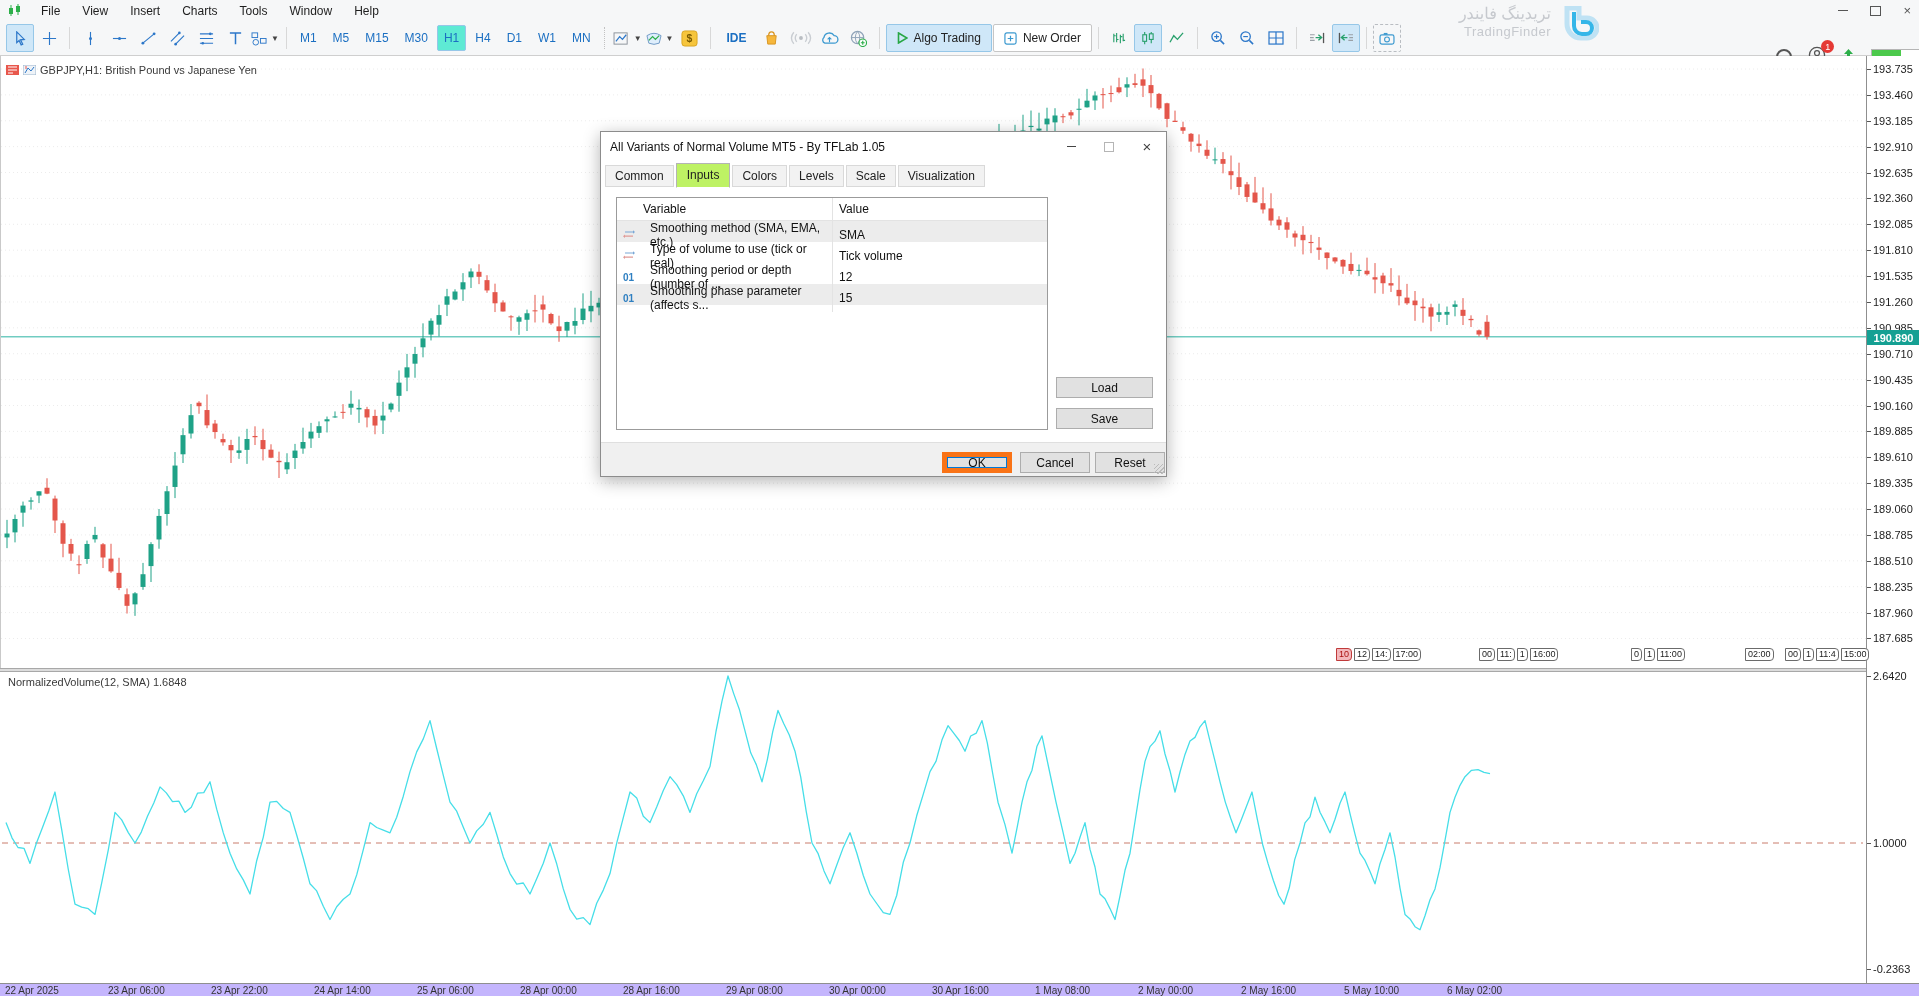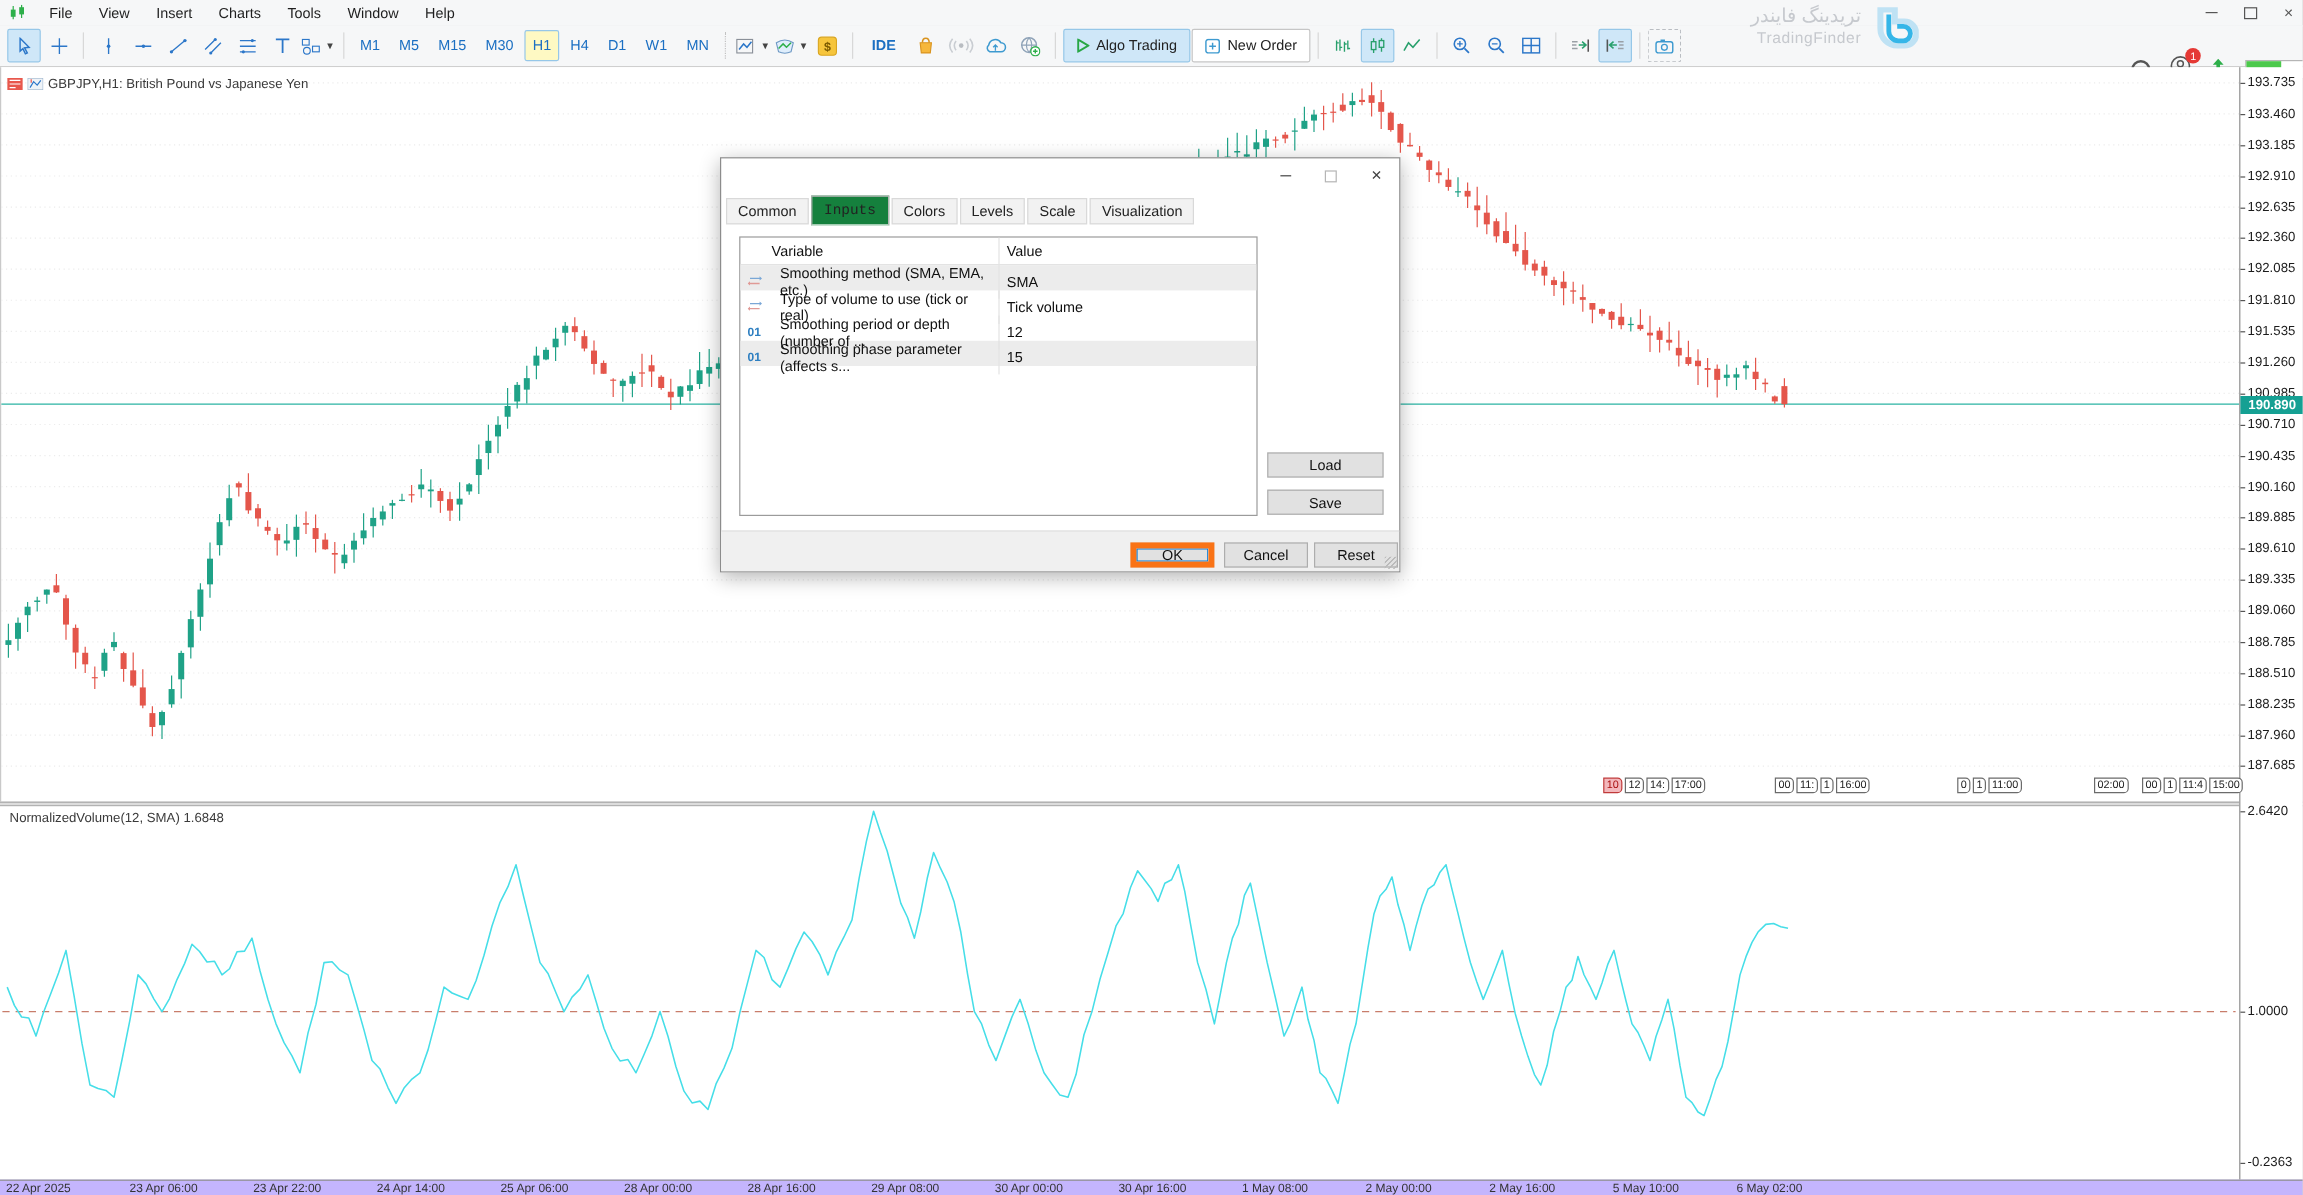--- a/index.html
+++ b/index.html
@@ -16,21 +16,21 @@
   .wc-close{font-size:13px;line-height:13px;}
   
   .toolbar{position:absolute;top:21px;left:0;width:1919px;height:34px;background:#f6f7f8;
            border-bottom:1px solid #cfcfcf;display:flex;align-items:center;padding-left:6px;gap:1px;}
   .tbtn{height:26px;min-width:26px;display:flex;align-items:center;justify-content:center;
         border:1px solid transparent;border-radius:2px;gap:3px;}
   .tbtn.sel{background:#cfe7f8;border-color:#96c7e8;}
   .vsep{width:1px;height:22px;background:#d8d8d8;margin:0 5px;flex:none;}
   .vsep.dot{background:none;border-left:1px dotted #c2c2c2;}
   .tf{color:#1b6fc2;font-size:12px;padding:0 6px;height:24px;display:flex;align-items:center;border:1px solid transparent;border-radius:2px;}
-  .tf.sel{background:#fef9c3;border-color:#96c7e8;}
+  .tf.sel{background:#5eead4;border-color:#96c7e8;}
   .ide{color:#1b6fc2;font-size:12px;font-weight:bold;padding:0 6px;}
   .caret{font-size:8px;color:#444;}
   .btn-algo{background:#cfe7f8;border:1px solid #96c7e8;border-radius:2px;height:26px;display:flex;align-items:center;gap:6px;padding:0 10px;font-size:12px;color:#222;}
   .btn-order{background:#fff;border:1px solid #c6c6c6;border-radius:2px;height:26px;display:flex;align-items:center;gap:6px;padding:0 10px;font-size:12px;color:#222;}
   .tb-right{position:absolute;right:4px;top:25px;display:flex;align-items:center;gap:16px;}
   .badge{position:absolute;top:-6px;right:-8px;background:#e53935;color:#fff;border-radius:50%;
          width:13px;height:13px;font-size:9px;display:flex;align-items:center;justify-content:center;}
   .lvl{display:flex;flex-direction:column;align-items:center;color:#2daf4a;font-size:7px;font-weight:bold;line-height:1;}
   .pbar{width:48px;height:14px;border:1px solid #b5b5b5;background:#fff;}
   .pbar>div{height:100%;background:#4cc94c;}
@@ -60,21 +60,21 @@
        padding:0 2px;margin-left:2px;border-radius:0 4px 4px 0;white-space:nowrap;}
   .tag.hot{background:#f3b8bc;border-color:#c03a3a;color:#a11;}
   
   #dialog{position:absolute;left:600px;top:131px;width:567px;height:346px;background:#fff;
           border:1px solid #8c8c8c;box-shadow:0 4px 16px rgba(0,0,0,.3);font-size:12px;color:#111;z-index:20;box-sizing:border-box;}
   .dlg-title{height:29px;display:flex;align-items:center;padding-left:9px;}
   .dlg-ctrls{position:absolute;top:0;right:0;height:29px;display:flex;}
   .dlg-ctrl{width:38px;height:29px;display:flex;align-items:center;justify-content:center;color:#444;}
   .dlg-tabs{position:absolute;left:4px;top:31px;display:flex;align-items:flex-end;height:24px;}
   .tab{border:1px solid #d9d9d9;background:#f2f2f2;padding:3px 9px;margin-right:2px;font-size:12px;color:#222;}
-  .tab.active{background:#15803d;border-color:#b4b4b4;border-bottom-color:#fff;padding:4px 10px 5px;position:relative;top:1px;font-family:Liberation Mono, monospace;}
+  .tab.active{background:#bef264;border-color:#b4b4b4;border-bottom-color:#fff;padding:4px 10px 5px;position:relative;top:1px;}
   .dlg-table{position:absolute;left:15px;top:65px;width:432px;height:233px;border:1px solid #9b9b9b;background:#fff;box-sizing:border-box;}
   .trow{display:grid;grid-template-columns:26px 189px 1fr;height:21px;align-items:center;}
   .trow.head{height:22px;border-bottom:1px solid #e3e3e3;}
   .trow .vcell{border-left:1px solid #e3e3e3;padding-left:6px;height:100%;display:flex;align-items:center;}
   .trow.head .vcell{border-left:1px solid #e3e3e3;}
   .trow .ncell{padding-left:7px;}
   .trow.shaded{background:#ececec;}
   .icint{color:#2e7fc1;font-size:10px;font-weight:bold;padding-left:6px;}
   .icenum{padding-left:6px;display:flex;}
   .btn{position:absolute;background:#e1e1e1;border:1px solid #adadad;font-size:12px;color:#111;
@@ -856,20 +856,23 @@
       <div class="tl" style="left: 829px;">30 Apr 00:00</div>
       <div class="tl" style="left: 932px;">30 Apr 16:00</div>
       <div class="tl" style="left: 1035px;">1 May 08:00</div>
       <div class="tl" style="left: 1138px;">2 May 00:00</div>
       <div class="tl" style="left: 1241px;">2 May 16:00</div>
       <div class="tl" style="left: 1344px;">5 May 10:00</div>
       <div class="tl" style="left: 1447px;">6 May 02:00</div>
     </div>
 
   <div id="dialog">
+    <div class="dlg-title">
+      <span>All Variants of Normal Volume MT5 - By TFLab 1.05</span>
+    </div>
     <div class="dlg-ctrls">
       <span class="dlg-ctrl">
           <span style="width:9px;height:1px;background:#444;display:inline-block;"></span>
         </span>
       <span class="dlg-ctrl">
           <span style="width:8px;height:8px;border:1px solid #b5b5b5;display:inline-block;"></span>
         </span>
       <span class="dlg-ctrl" style="font-size:15px;">×</span>
     </div>
     <div class="dlg-tabs" id="dlg-tabs">

